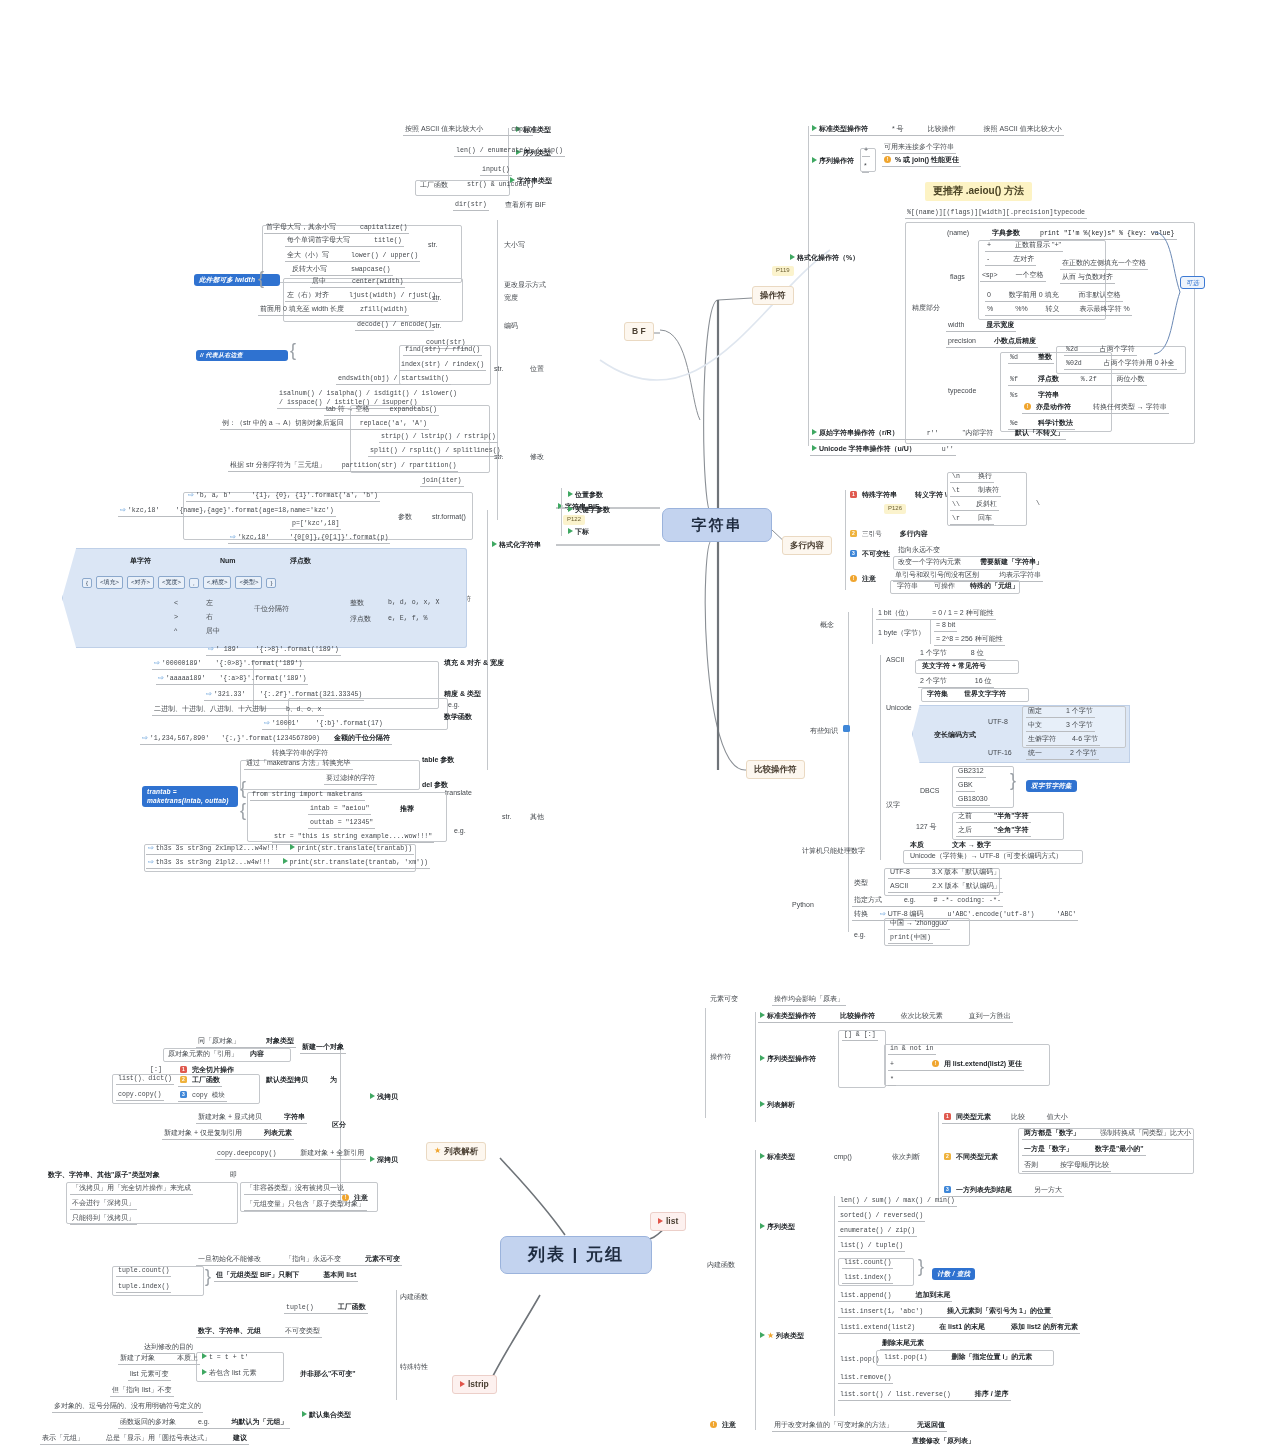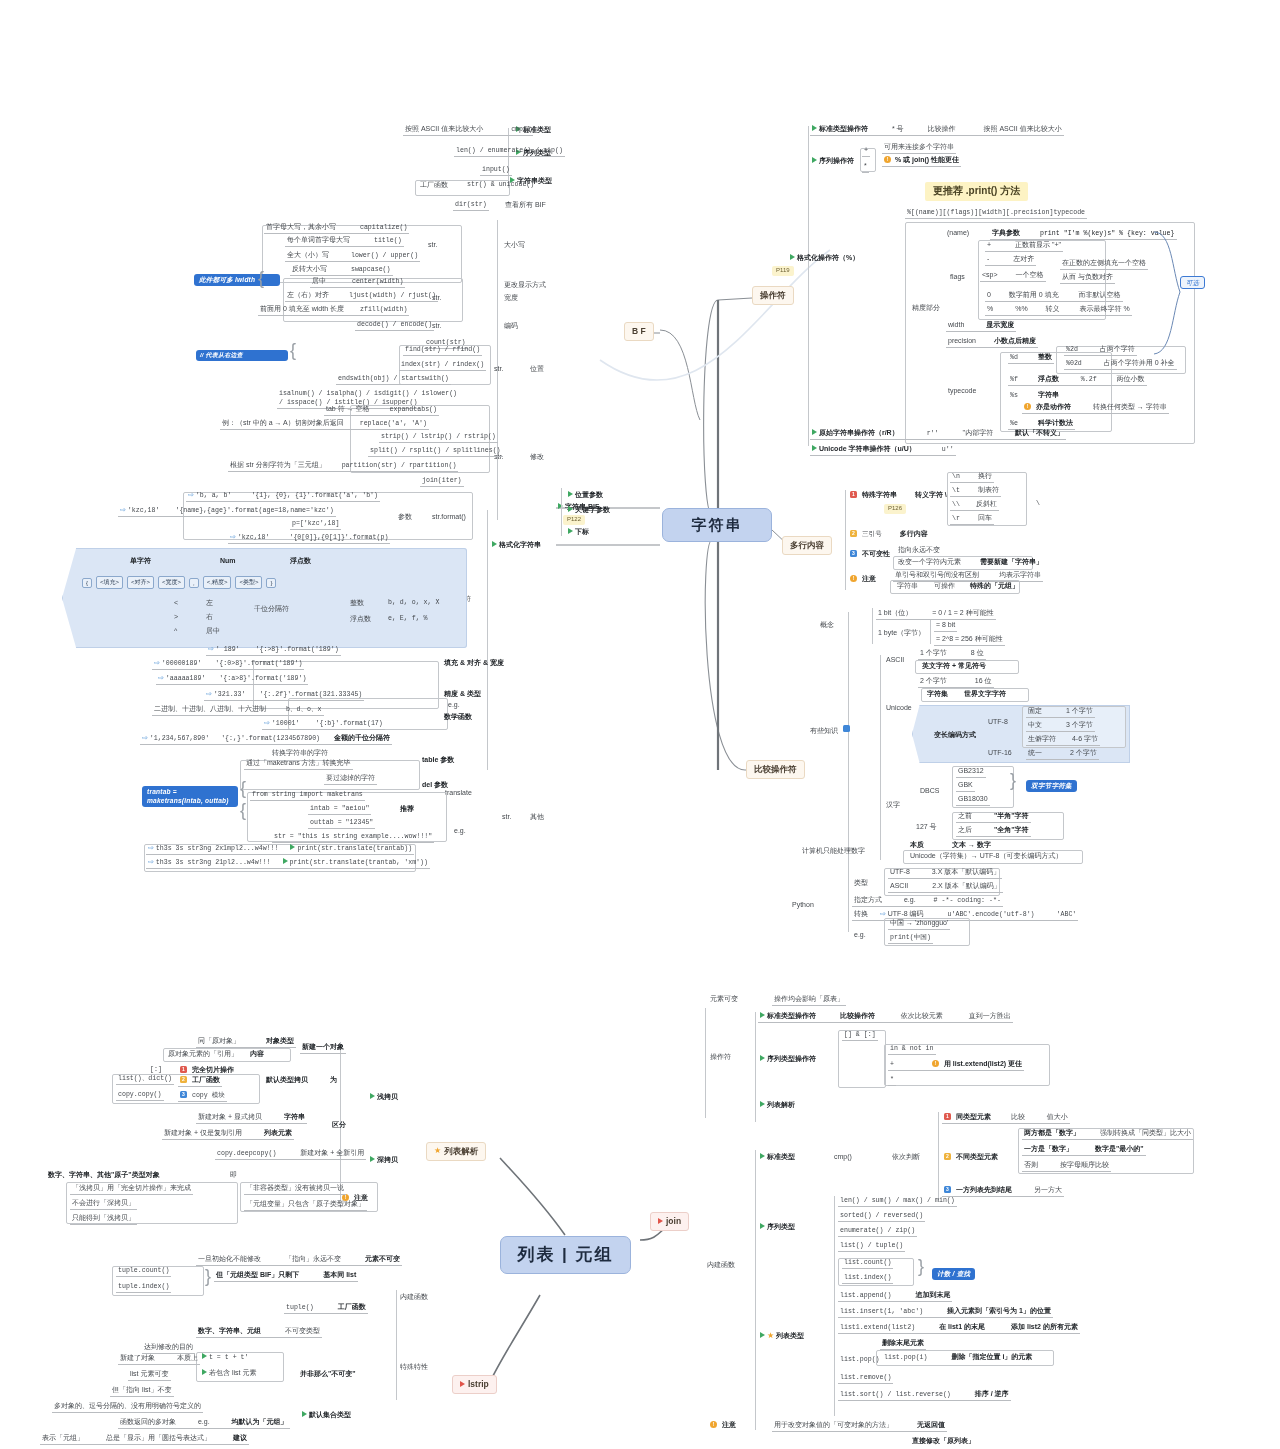--- a/index.html
+++ b/index.html
@@ -21,21 +21,21 @@
   .b { font-weight:bold; color:#23272b; }
   .code { font-family:"Liberation Mono","DejaVu Sans Mono",monospace; font-size:6.6px; }
 
   
   .root {
     background:#c3d3ef; border:1px solid #9bb3dc; border-radius:7px;
     color:#1e2b3f; font-weight:bold; letter-spacing:2px;
     display:flex; align-items:center; justify-content:center;
   }
   .root.str { width:110px; height:34px; font-size:15px; }
-  .root.lst { width:131px; height:38px; font-size:17px; }
+  .root.lst { width:152px; height:38px; font-size:17px; }
 
   
   .lvl2 {
     background:#fdf7ef; border:1px solid #ead9c2; border-radius:3px;
     padding:3px 7px; font-size:8.5px; font-weight:bold; color:#4a3f32;
     display:flex; align-items:center; gap:3px;
   }
   .lvl2.pinkish { background:#fdf1ef; border-color:#eccfc9; }
 
   
@@ -422,21 +422,21 @@
   <span class="mk o">!</span>
   <span class="b" style="margin-left:2px">% 或 join() 性能更佳</span>
 </div>
 
 <div class="n leaf" style="left:788px; top:253px;">
   <span class="tri"></span>
   <span class="b">格式化操作符（%）</span>
 </div>
 <div class="n yellowSm" style="left:772px; top:266px;">P119</div>
 
-<div class="n yellowHi" style="left:925px; top:182px;">更推荐 .print() 方法</div>
+<div class="n yellowHi" style="left:925px; top:182px;">更推荐 .aeiou() 方法</div>
 <div class="n leaf u code" style="left:905px; top:208px;">%[(name)][(flags)][width][.precision]typecode</div>
 
 <div class="frame" style="left:905px; top:222px; width:290px; height:222px;"></div>
 <div class="n leaf" style="left:945px; top:228px;">(name)</div>
 <div class="n leaf u b" style="left:990px; top:228px;">
   <span>字典参数</span>
   <span class="code" style="margin-left:18px; font-weight:normal">print "I'm %(key)s" % {key: value}</span>
 </div>
 
 <div class="n leaf" style="left:948px; top:272px;">flags</div>
@@ -700,21 +700,21 @@
 </div>
 <div class="n leaf" style="left:852px; top:930px;">e.g.</div>
 <div class="frame" style="left:884px; top:918px; width:86px; height:28px;"></div>
 <div class="n leaf u" style="left:888px; top:918px;">中国 → 'zhongguo'</div>
 <div class="n leaf u code" style="left:888px; top:933px;">print(中国)</div>
 
 <div class="n root lst" style="left:500px; top:1236px;">列表 | 元组</div>
 
 <div class="n lvl2 pinkish" style="left:650px; top:1212px;">
   <span class="tri red"></span>
-  <span>join</span>
+  <span>list</span>
 </div>
 <div class="n lvl2 pinkish" style="left:452px; top:1375px;">
   <span class="tri red"></span>
   <span>lstrip</span>
 </div>
 <div class="n lvl2" style="left:426px; top:1142px;">
   <span class="tri star">★</span>
   <span>列表解析</span>
 </div>
 

